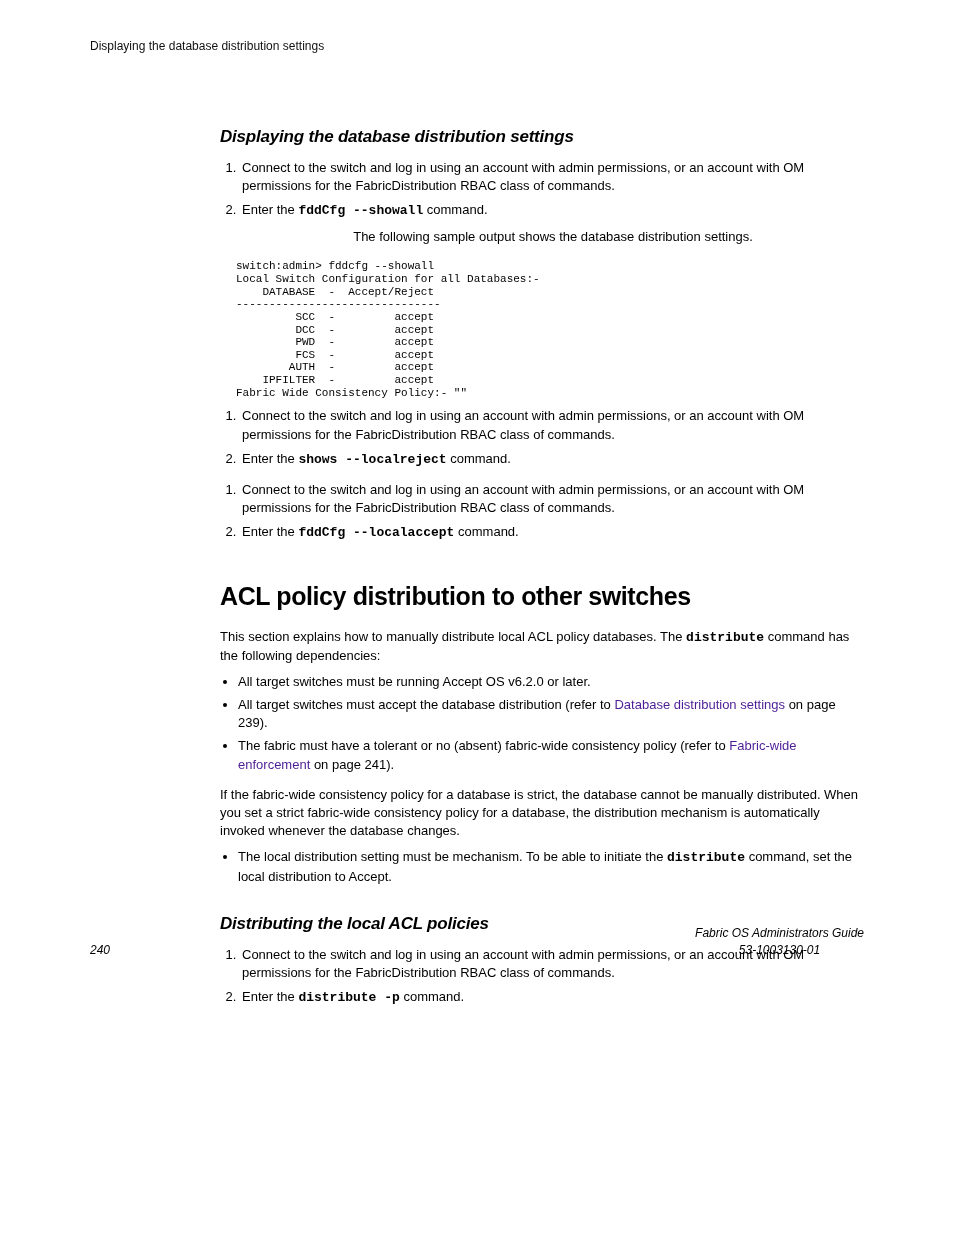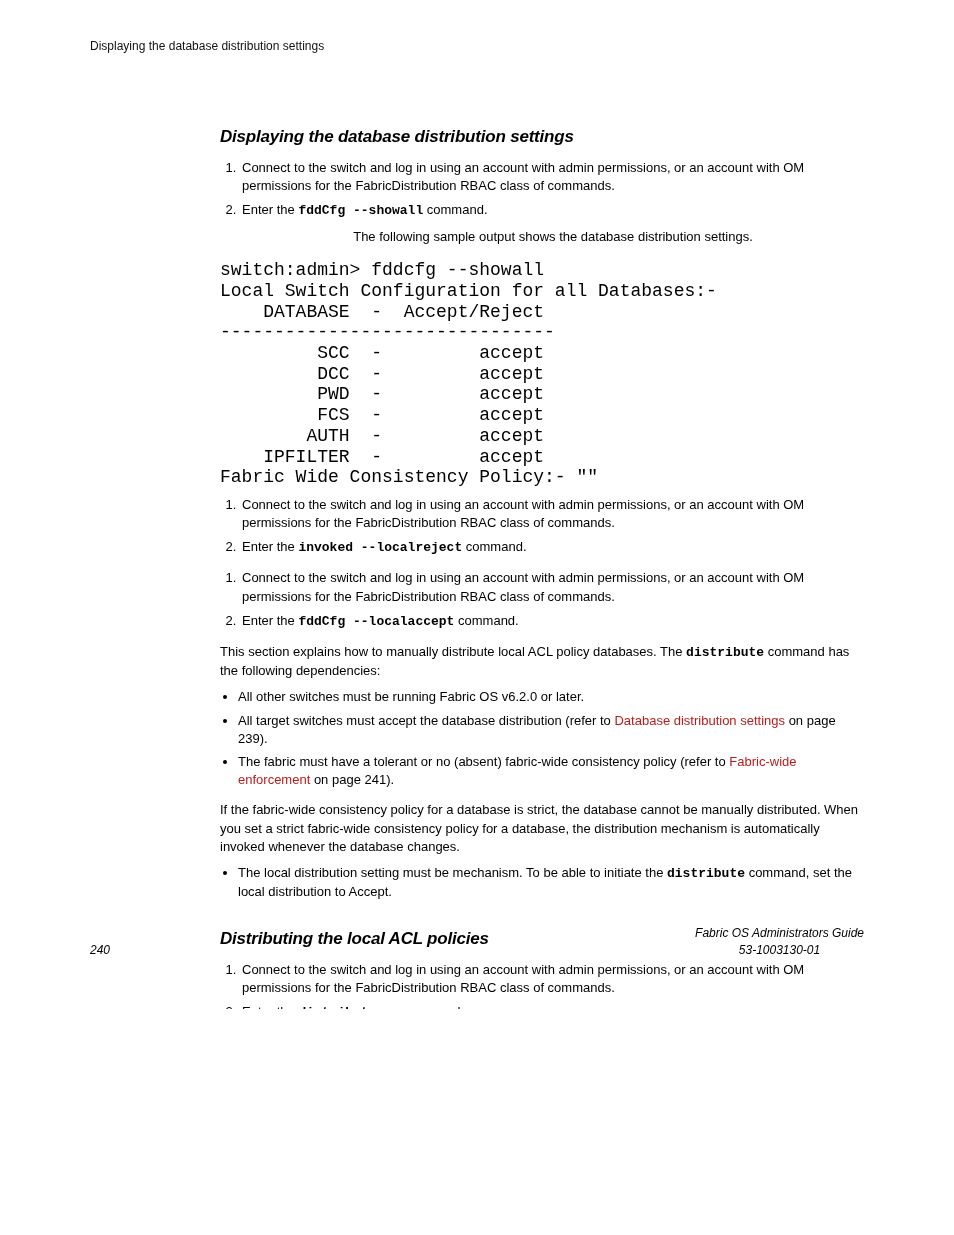--- a/index.html
+++ b/index.html
@@ -61,27 +61,27 @@
   }
   p {
     margin: 8px 0;
   }
   .step-indent {
     margin-left: 20px;
     text-align: center;
   }
   pre.code {
     font-family: "Courier New", monospace;
-    font-size: 18px;
+    font-size: 11px;
     line-height: 1.15;
     white-space: pre;
-    margin: 14px 0 8px 0;
+    margin: 14px 0 8px 16px;
   }
   .b { font-weight: 700; font-family: Liberation Mono, monospace; }
-  a.doclink { color: #b91c1c; text-decoration: none; }
+  a.doclink { color: #4c1d95; text-decoration: none; }
   .footer {
     position: absolute;
     bottom: 50px;
     left: 90px;
     right: 90px;
     display: flex;
     justify-content: space-between;
     align-items: flex-end;
     font-size: 12px;
     font-style: italic;
@@ -112,36 +112,37 @@
          DCC  -         accept
          PWD  -         accept
          FCS  -         accept
         AUTH  -         accept
     IPFILTER  -         accept
 Fabric Wide Consistency Policy:- ""</pre>
 
     <ol>
       <li>Connect to the switch and log in using an account with admin permissions, or an account with OM permissions for the FabricDistribution RBAC class of commands.</li>
       <li>
-        <span>Enter the </span><span class="b">invoked --localreject</span><span> command.</span>
+        <span>Enter the </span><span class="b">shows --localreject</span><span> command.</span>
       </li>
     </ol>
 
     <ol>
       <li>Connect to the switch and log in using an account with admin permissions, or an account with OM permissions for the FabricDistribution RBAC class of commands.</li>
       <li>
         <span>Enter the </span><span class="b">fddCfg --localaccept</span><span> command.</span>
       </li>
     </ol>
 
+    <h2 class="sect">ACL policy distribution to other switches</h2>
     <p>
       <span>This section explains how to manually distribute local ACL policy databases. The </span><span class="b">distribute</span><span> command has the following dependencies:</span>
     </p>
     <ul>
-      <li>All other switches must be running Fabric OS v6.2.0 or later.</li>
+      <li>All target switches must be running Accept OS v6.2.0 or later.</li>
       <li>
         <span>All target switches must accept the database distribution (refer to </span><a class="doclink" href="#">Database distribution settings</a><span> on page 239).</span>
       </li>
       <li>
         <span>The fabric must have a tolerant or no (absent) fabric-wide consistency policy (refer to </span><a class="doclink" href="#">Fabric-wide enforcement</a><span> on page 241).</span>
       </li>
     </ul>
     <p>If the fabric-wide consistency policy for a database is strict, the database cannot be manually distributed. When you set a strict fabric-wide consistency policy for a database, the distribution mechanism is automatically invoked whenever the database changes.</p>
     <ul>
       <li>

